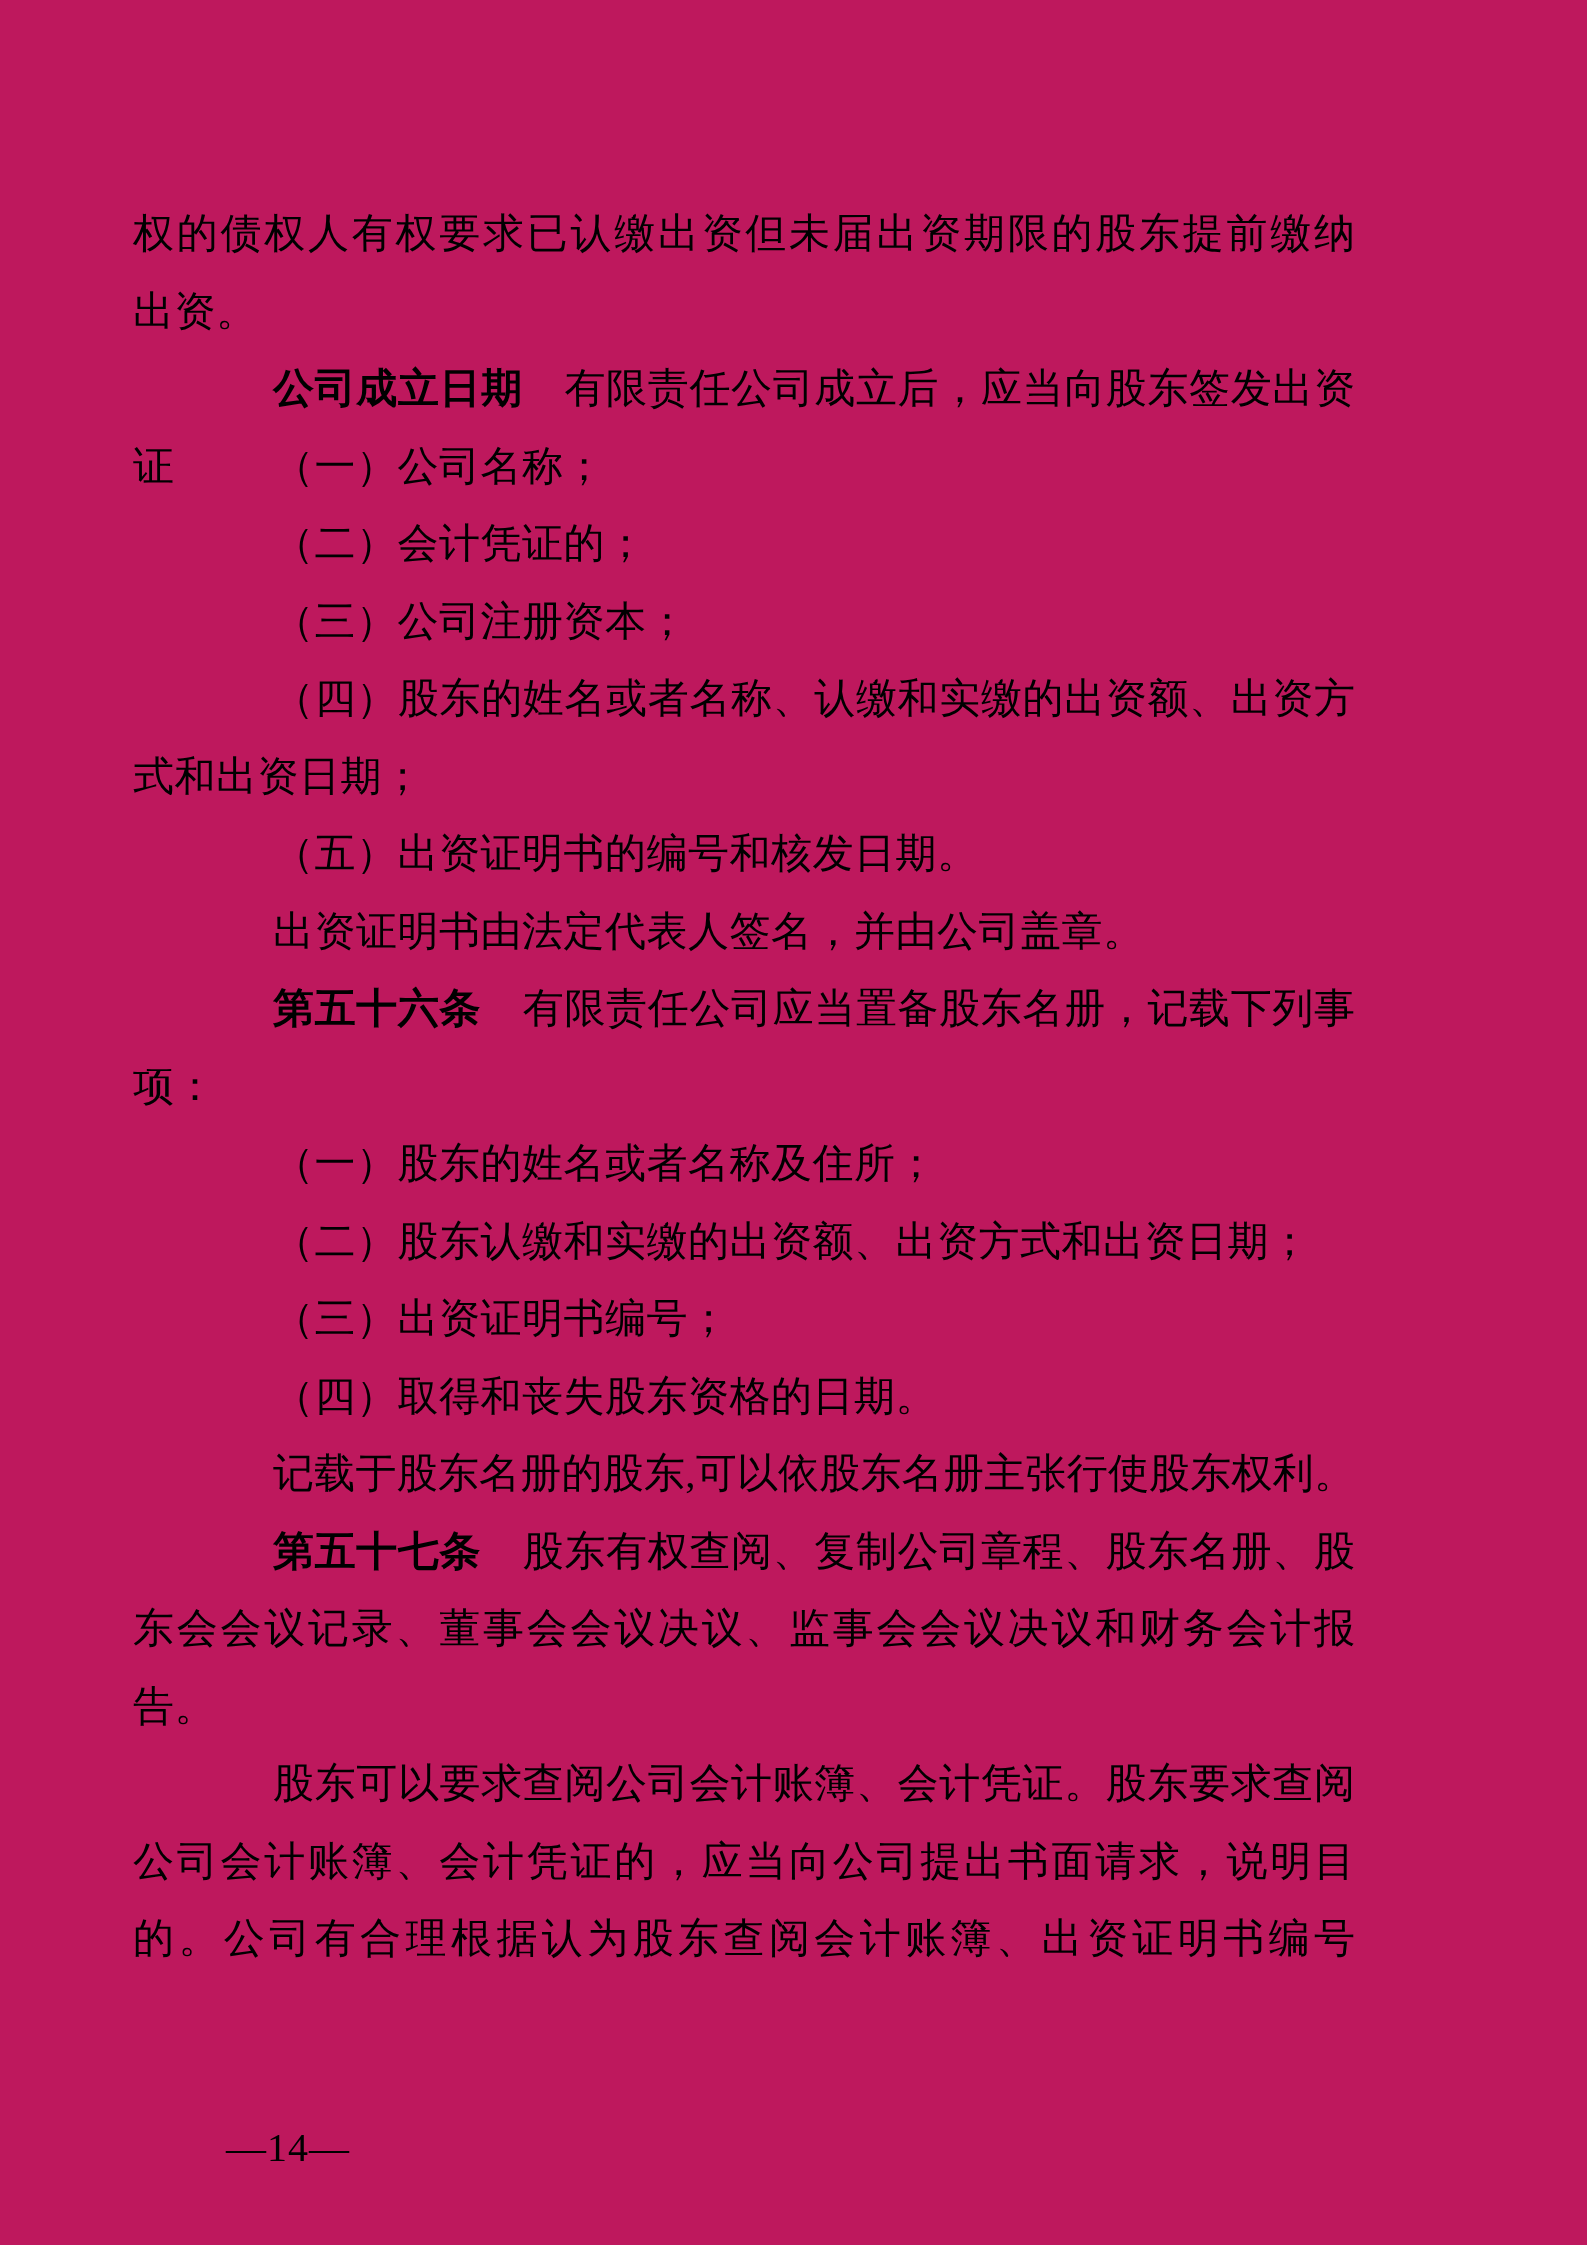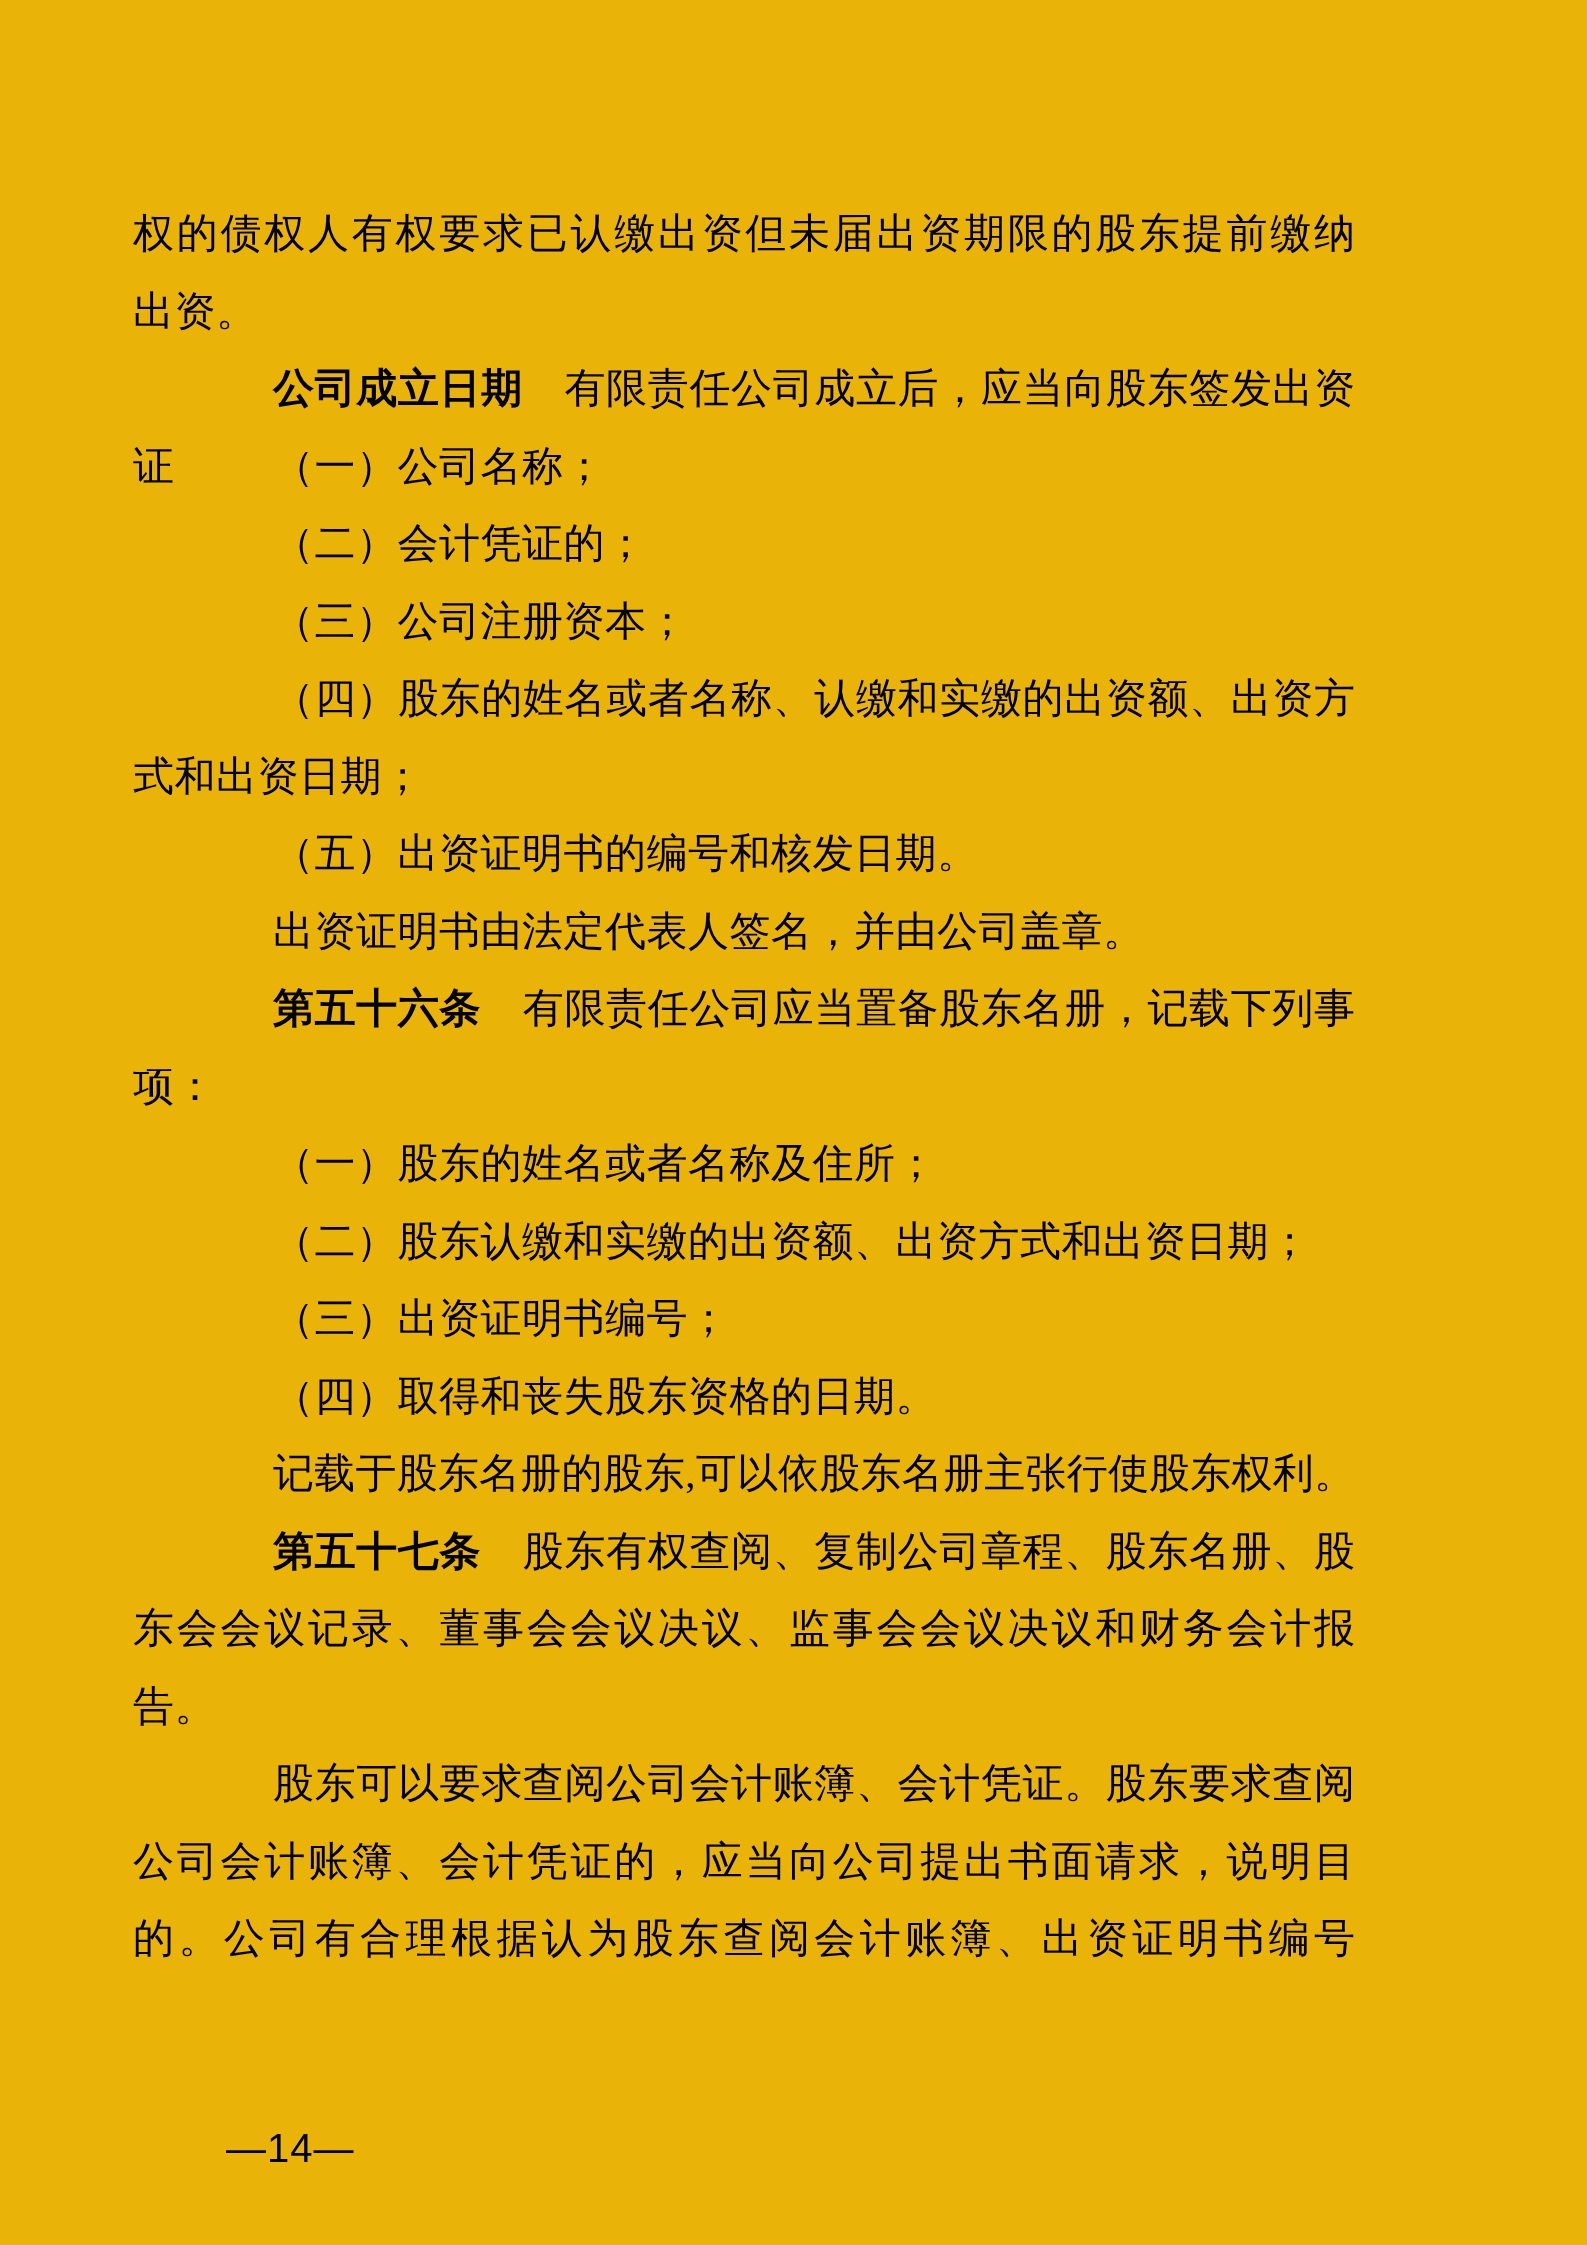--- a/index.html
+++ b/index.html
@@ -4,21 +4,21 @@
 <style>
   html, body {
     margin: 0;
     padding: 0;
     background: #888;
   }
   .page {
     position: relative;
     width: 1587px;
     height: 2245px;
-    background: #eab308;
+    background: #be185d;
     overflow: hidden;
     font-family: "Liberation Serif", "DejaVu Serif", serif;
     color: #000000;
   }
   .content {
     position: absolute;
     left: 133px;
     top: 195px;
     width: 1222px;
   }
@@ -43,21 +43,21 @@
     font-family: "Liberation Sans", "DejaVu Sans", sans-serif;
     font-weight: 700;
   }
   .page-number {
     position: absolute;
     left: 226px;
     top: 2124px;
     font-size: 40px;
     line-height: 48px;
     letter-spacing: 1px;
-    font-family: Liberation Sans, sans-serif;
+    font-family: Liberation Serif, serif;
     color: #000000;
   }
 </style>
 </head>
 <body>
 
 <div class="page">
   <div class="content">
 
     <div class="line j">权的债权人有权要求已认缴出资但未届出资期限的股东提前缴纳</div>

